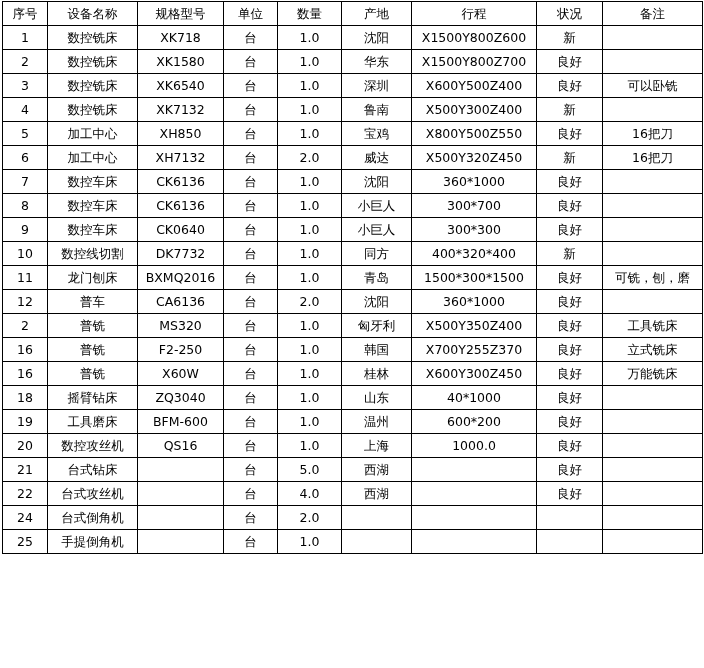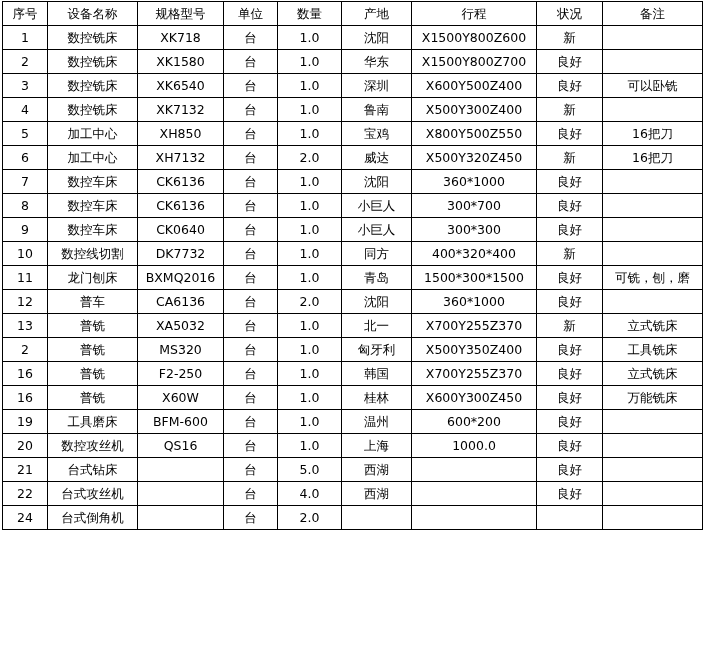--- a/index.html
+++ b/index.html
@@ -205,31 +205,20 @@
         <td>普车</td>
         <td>CA6136</td>
         <td>台</td>
         <td>2.0</td>
         <td>沈阳</td>
         <td>360*1000</td>
         <td>良好</td>
         <td></td>
       </tr>
       <tr>
-        <td>13</td>
-        <td>普铣</td>
-        <td>XA5032</td>
-        <td>台</td>
-        <td>1.0</td>
-        <td>北一</td>
-        <td>X700Y255Z370</td>
-        <td>新</td>
-        <td>立式铣床</td>
-      </tr>
-      <tr>
         <td>2</td>
         <td>普铣</td>
         <td>MS320</td>
         <td>台</td>
         <td>1.0</td>
         <td>匈牙利</td>
         <td>X500Y350Z400</td>
         <td>良好</td>
         <td>工具铣床</td>
       </tr>
@@ -249,20 +238,31 @@
         <td>普铣</td>
         <td>X60W</td>
         <td>台</td>
         <td>1.0</td>
         <td>桂林</td>
         <td>X600Y300Z450</td>
         <td>良好</td>
         <td>万能铣床</td>
       </tr>
       <tr>
+        <td>18</td>
+        <td>摇臂钻床</td>
+        <td>ZQ3040</td>
+        <td>台</td>
+        <td>1.0</td>
+        <td>山东</td>
+        <td>40*1000</td>
+        <td>良好</td>
+        <td></td>
+      </tr>
+      <tr>
         <td>19</td>
         <td>工具磨床</td>
         <td>BFM-600</td>
         <td>台</td>
         <td>1.0</td>
         <td>温州</td>
         <td>600*200</td>
         <td>良好</td>
         <td></td>
       </tr>
@@ -298,19 +298,30 @@
         <td></td>
         <td>良好</td>
         <td></td>
       </tr>
       <tr>
         <td>24</td>
         <td>台式倒角机</td>
         <td></td>
         <td>台</td>
         <td>2.0</td>
+        <td></td>
+        <td></td>
+        <td></td>
+        <td></td>
+      </tr>
+      <tr>
+        <td>25</td>
+        <td>手提倒角机</td>
+        <td></td>
+        <td>台</td>
+        <td>1.0</td>
         <td></td>
         <td></td>
         <td></td>
         <td></td>
       </tr>
     </tbody>
 </table>
 
 </body></html>

